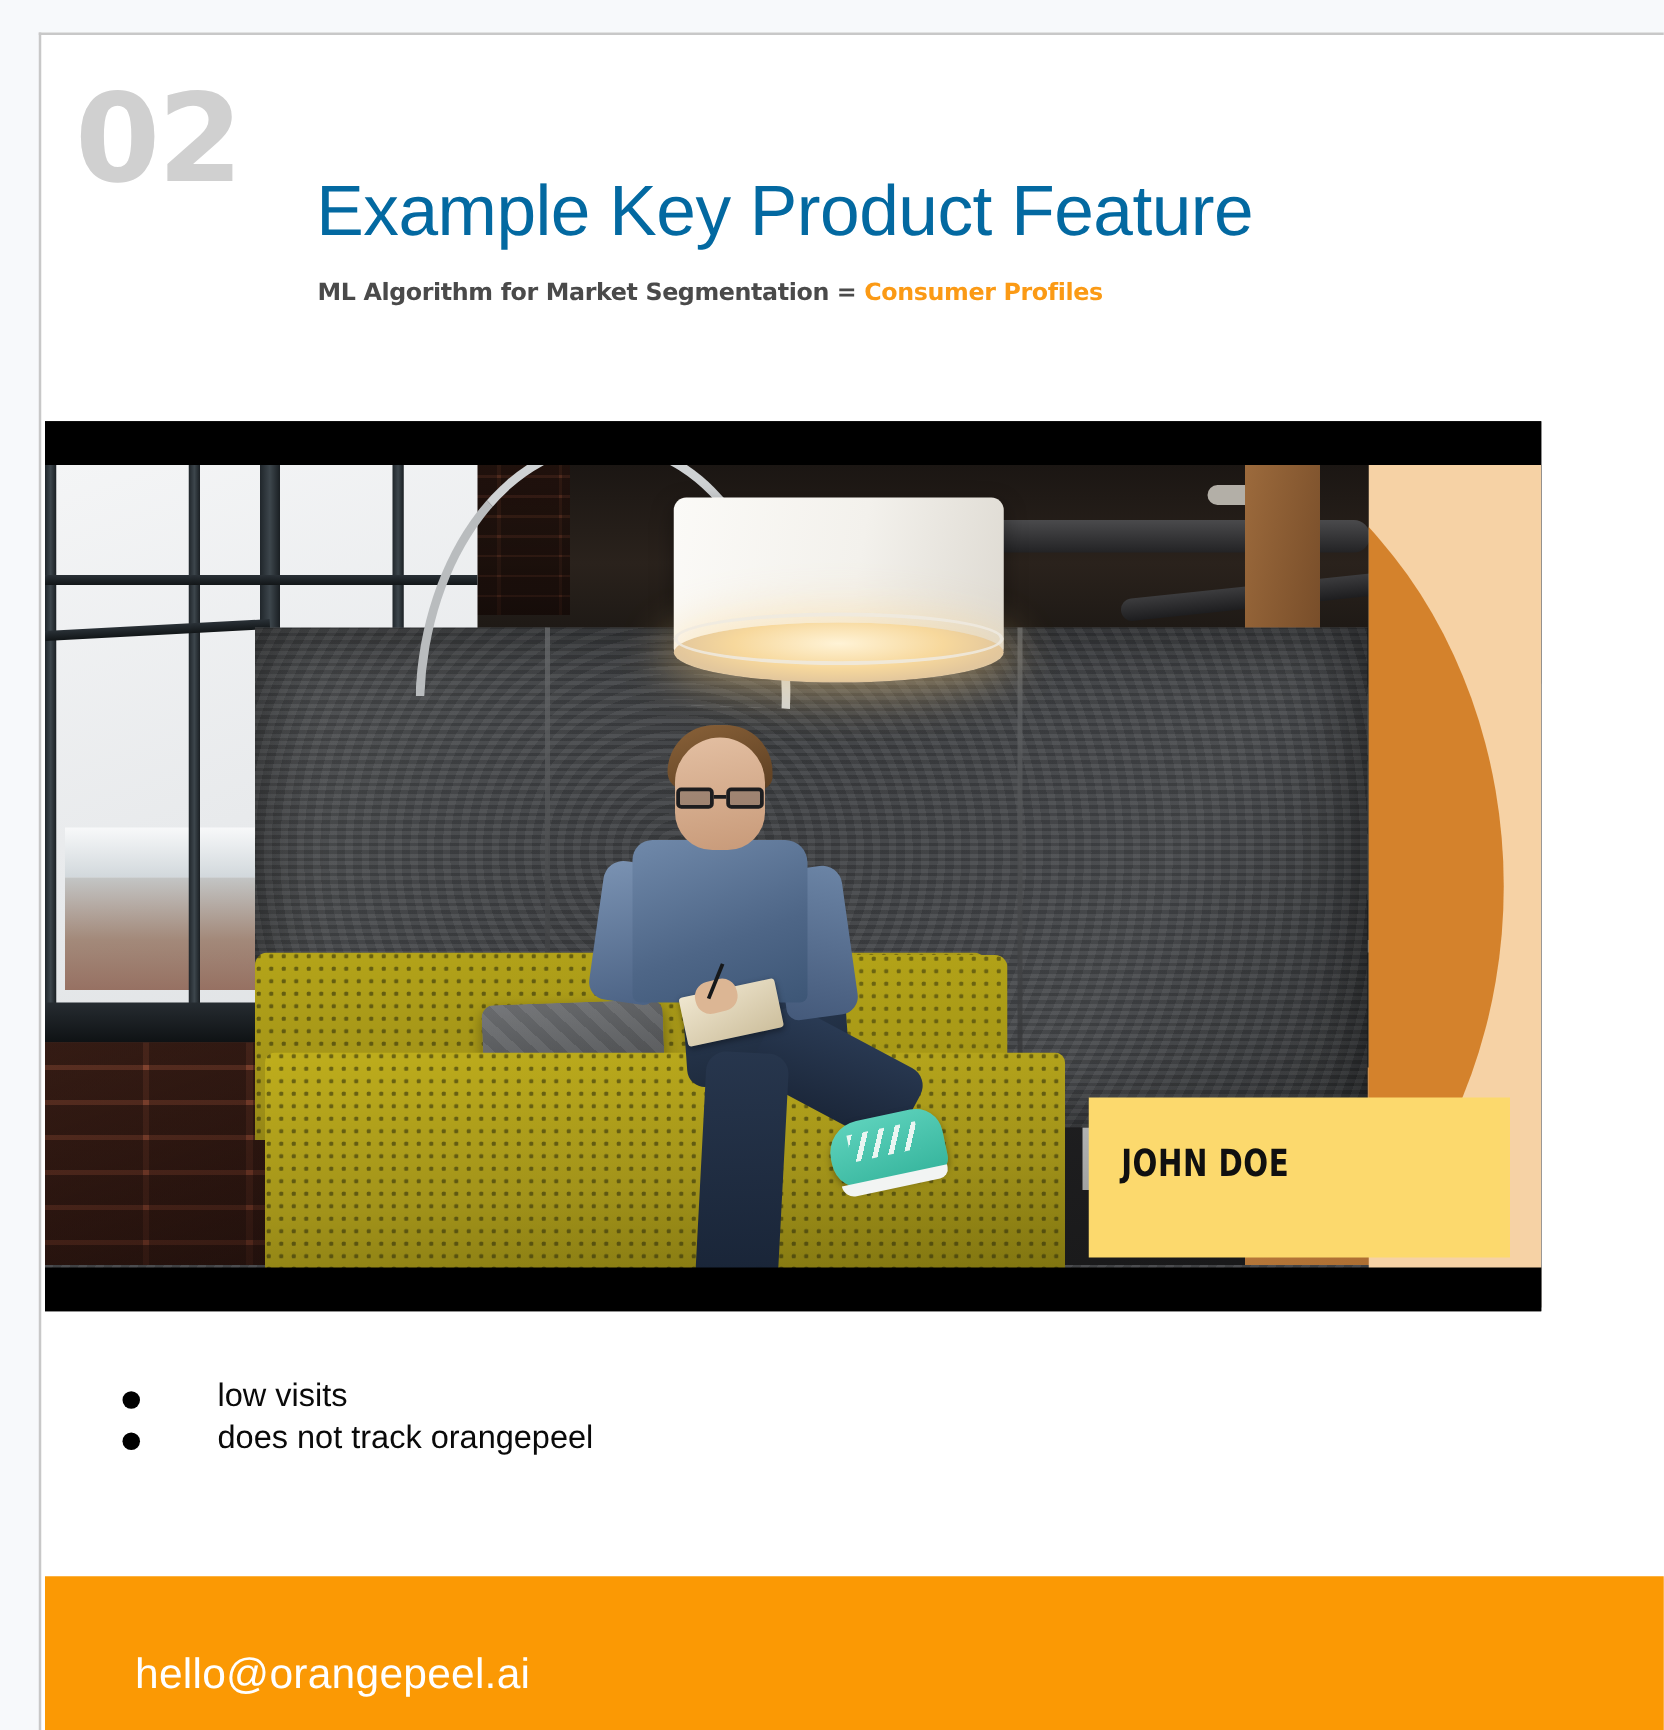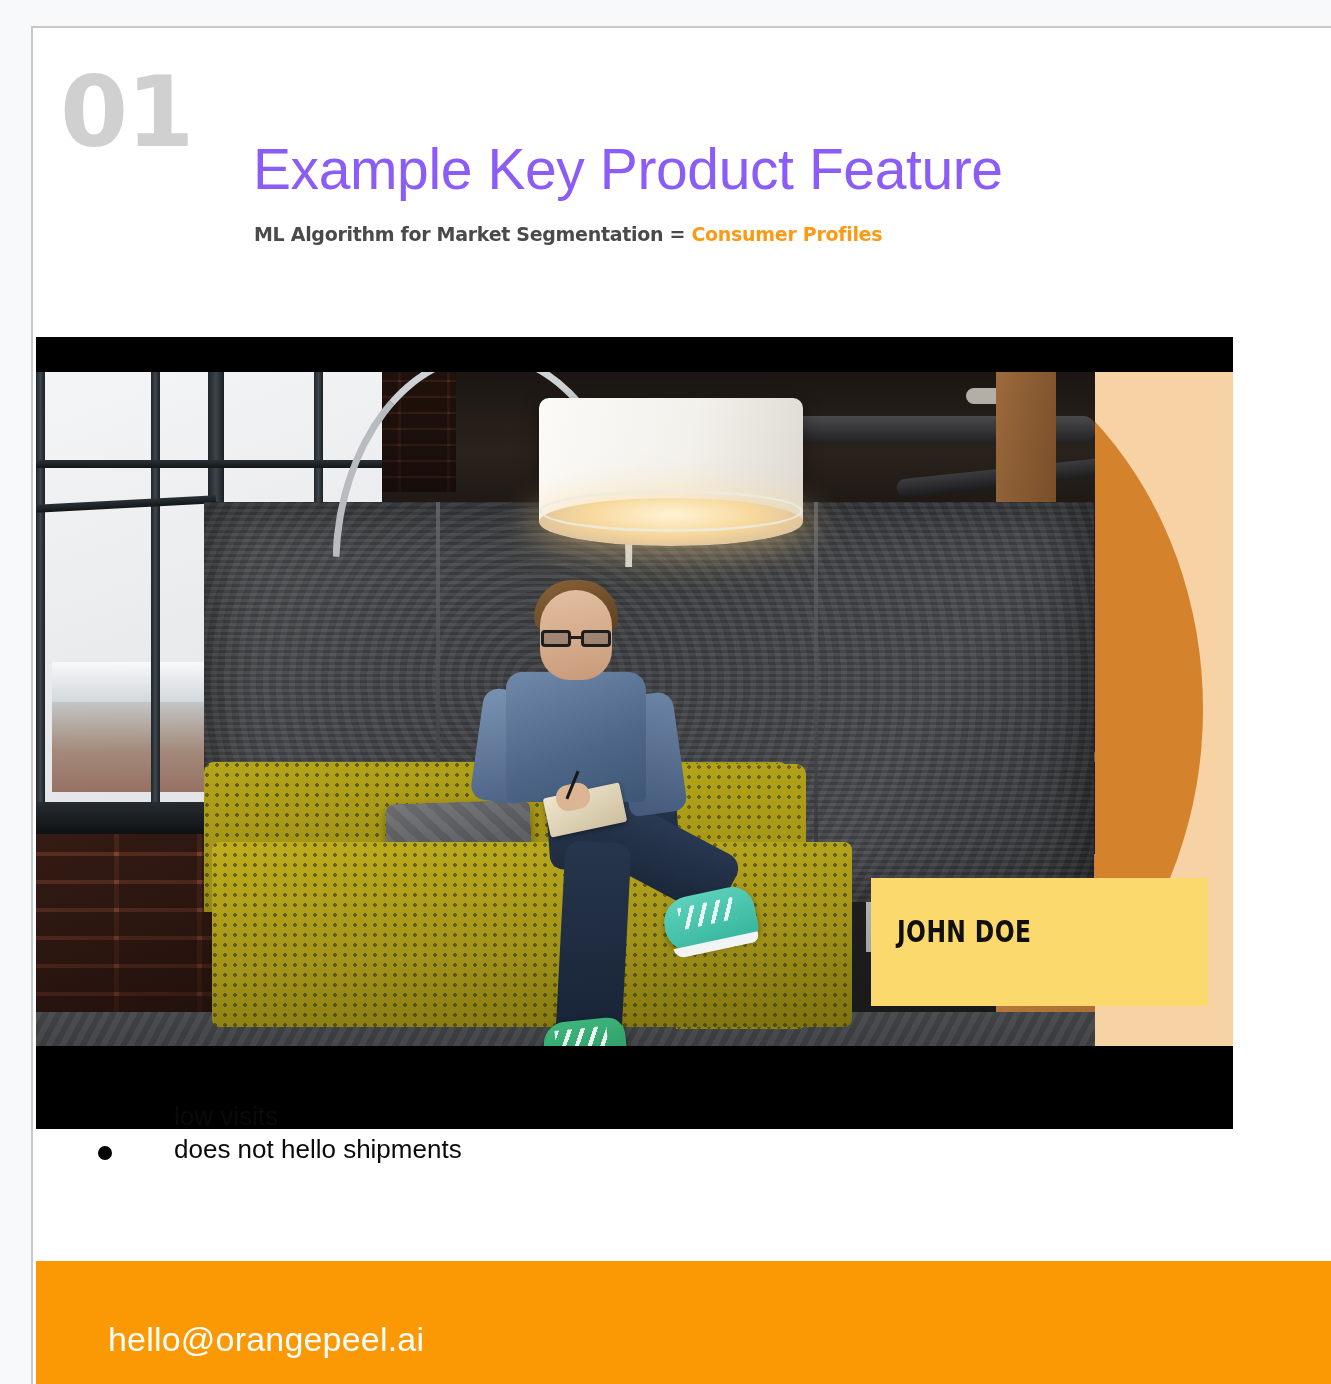--- a/index.html
+++ b/index.html
@@ -34,21 +34,21 @@
     color:#d0d0d0;
     line-height:1;
   }
 
   #title {
     position:absolute;
     left:220px; top:108px;
     font-family:"Liberation Sans", sans-serif;
     font-size:57px;
     font-weight:300;
-    color:#8b5cf6;
+    color:#0369a1;
     letter-spacing:-0.4px;
     white-space:nowrap;
     text-align:right;
   }
 
   #subtitle {
     position:absolute;
     left:221px; top:195px;
     font-family:"DejaVu Sans", sans-serif;
     font-size:19px;
@@ -56,21 +56,21 @@
     color:#4a4a4a;
     letter-spacing:-0.3px;
     white-space:nowrap;
   }
   #subtitle .accent { color:#fb9a15; }
 
   
   #media {
     position:absolute;
     left:3px; top:309px;
-    width:1197px; height:792px;
+    width:1197px; height:712px;
     background:#000;
   }
   .letterbox { position:absolute; left:0; width:100%; background:#000; }
   #letterbox-top    { top:0; height:35px; }
   #letterbox-bottom { bottom:0; height:35px; }
 
   #photo-wrap {
     position:absolute;
     left:0; top:35px;
     width:100%; height:674px;
@@ -451,21 +451,21 @@
     letter-spacing:.2px;
     margin-top:12px;
   }
 </style>
 </head>
 <body>
 
 <div id="slide">
 
   <div id="header">
-    <div id="section-number">01</div>
+    <div id="section-number">02</div>
 
     <div id="title">Example Key Product Feature</div>
 
     <div id="subtitle">
       <span>ML Algorithm for Market Segmentation = </span><span class="accent">Consumer Profiles</span>
     </div>
   </div>
 
   <div id="media">
 
@@ -567,21 +567,21 @@
     </div>
   </div>
 
   <div id="bullets">
     <div class="bullet-row">
       <span class="bullet-dot"></span>
       <span class="bullet-text">low visits</span>
     </div>
     <div class="bullet-row">
       <span class="bullet-dot"></span>
-      <span class="bullet-text">does not hello shipments</span>
+      <span class="bullet-text">does not track orangepeel</span>
     </div>
   </div>
 
   <div id="footer">
     <div id="footer-email">hello@orangepeel.ai</div>
   </div>
 
 </div>
 
 </body></html>

